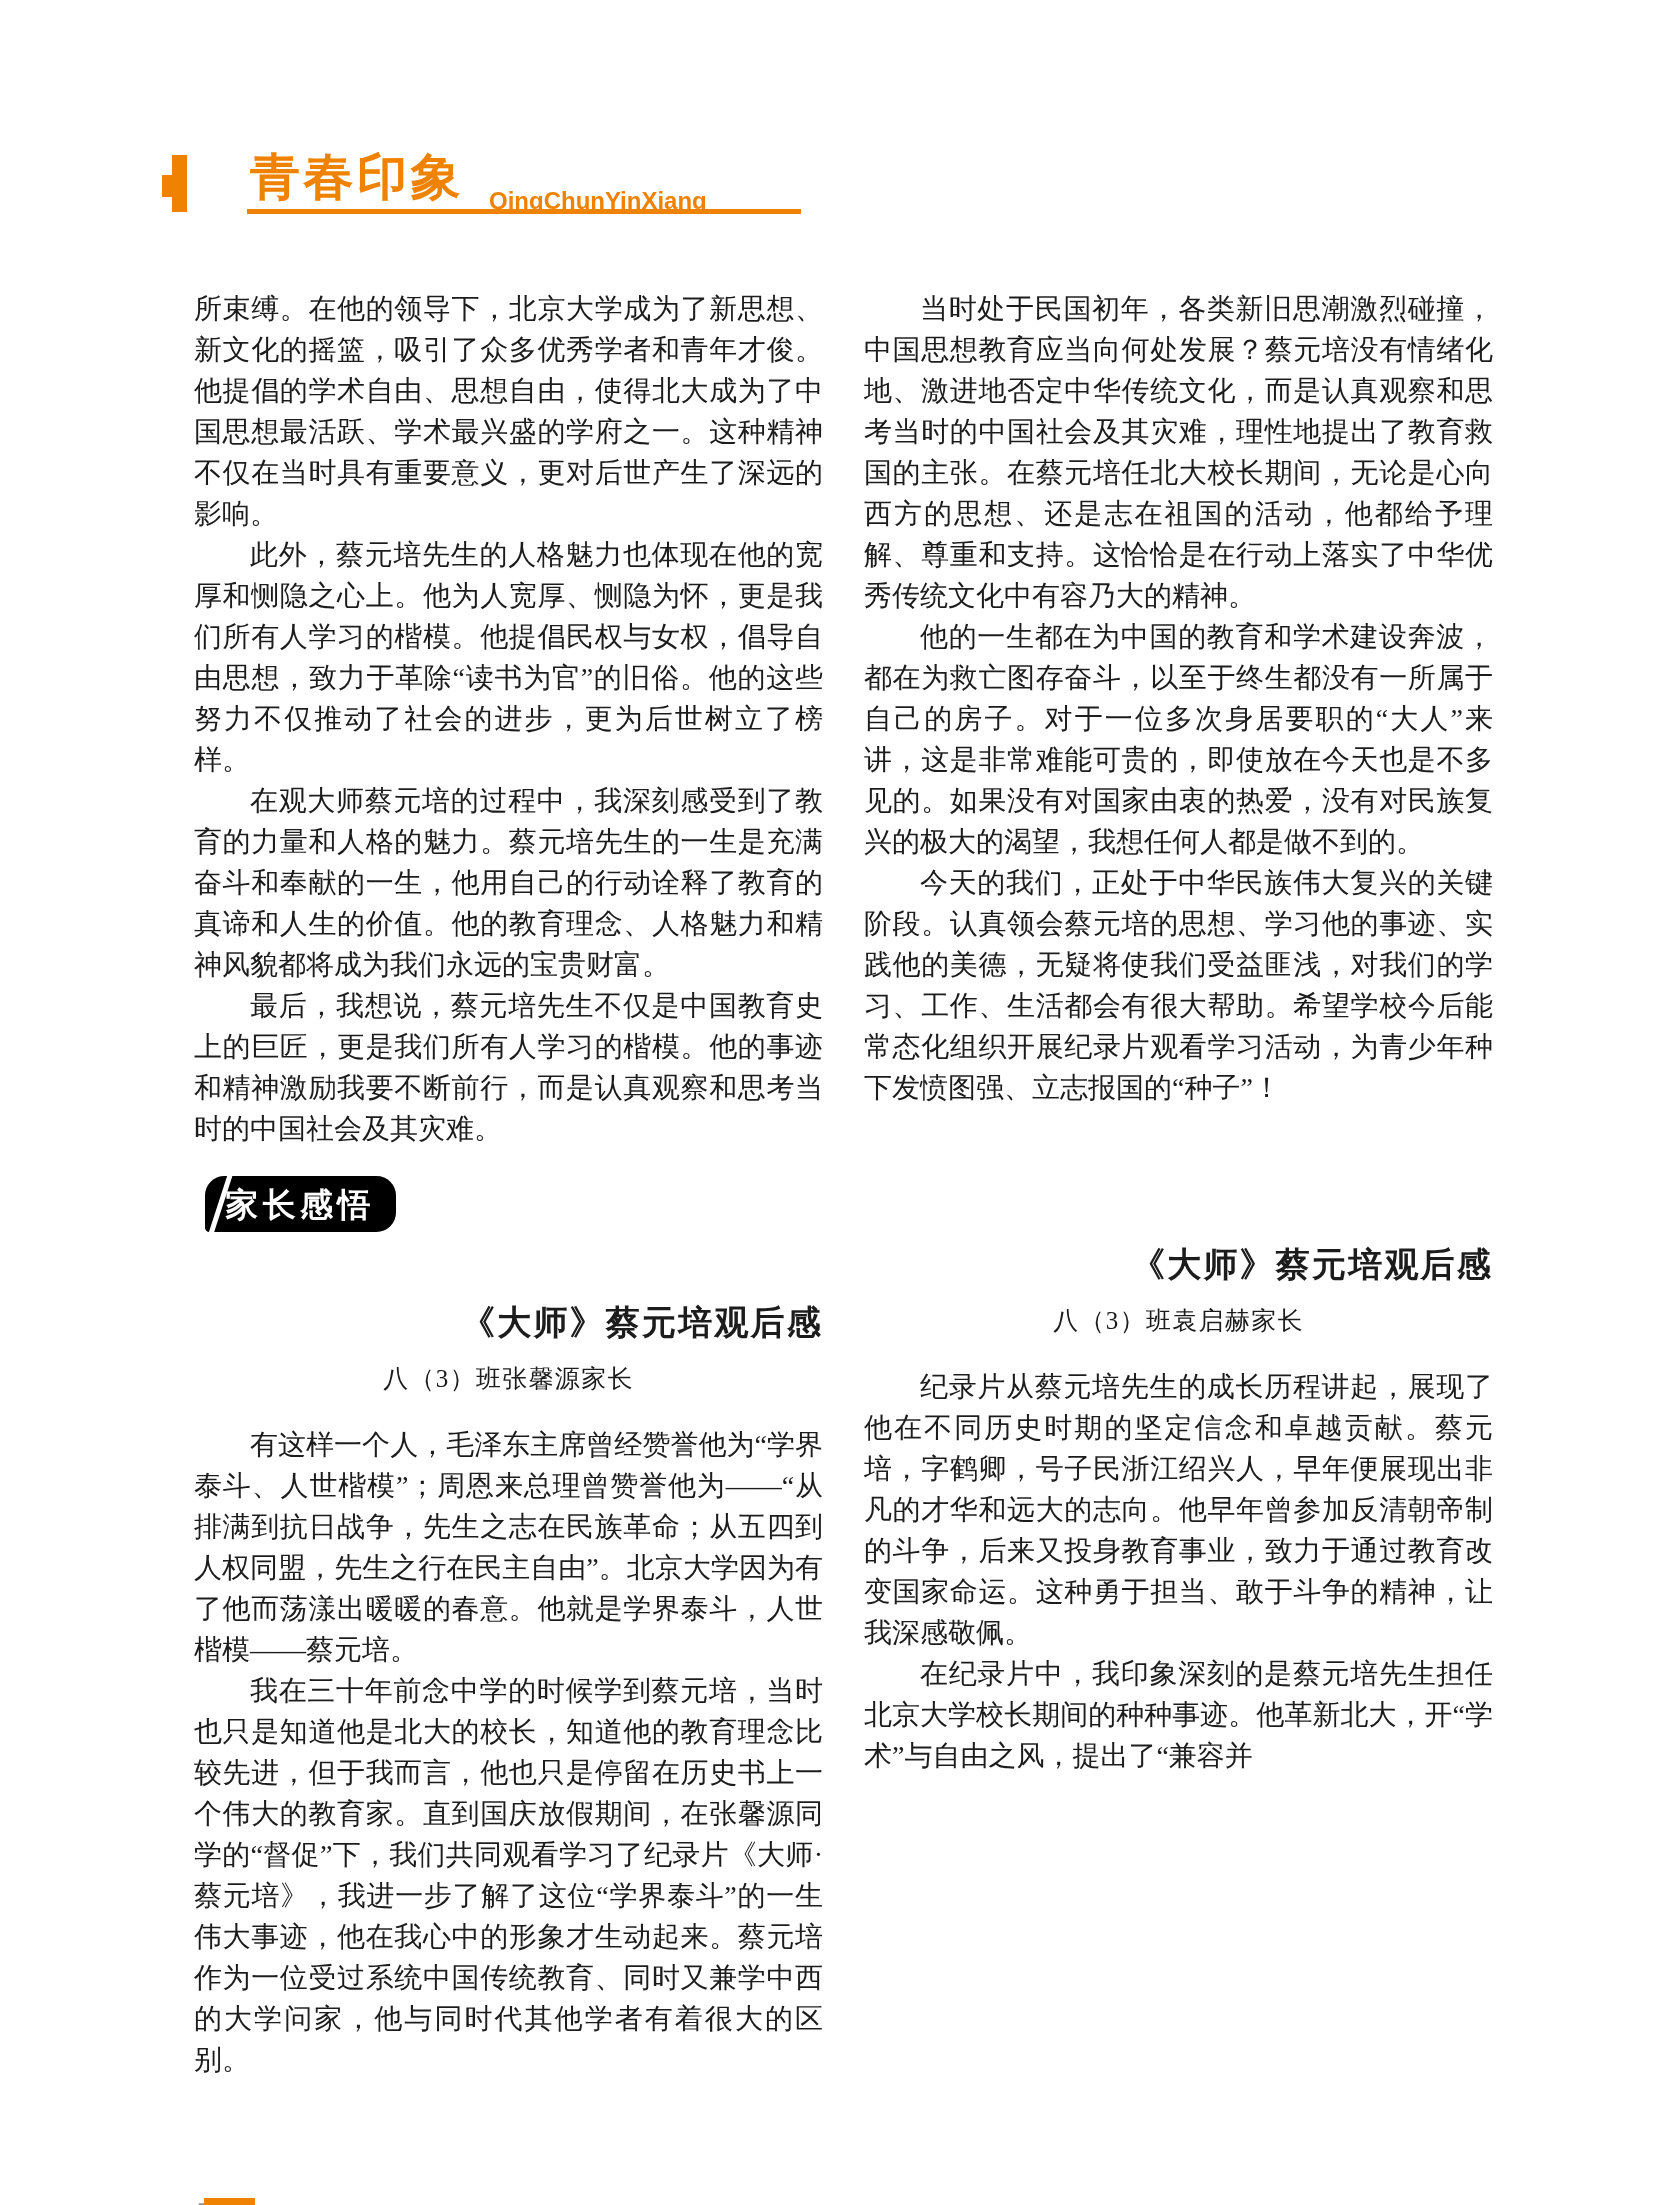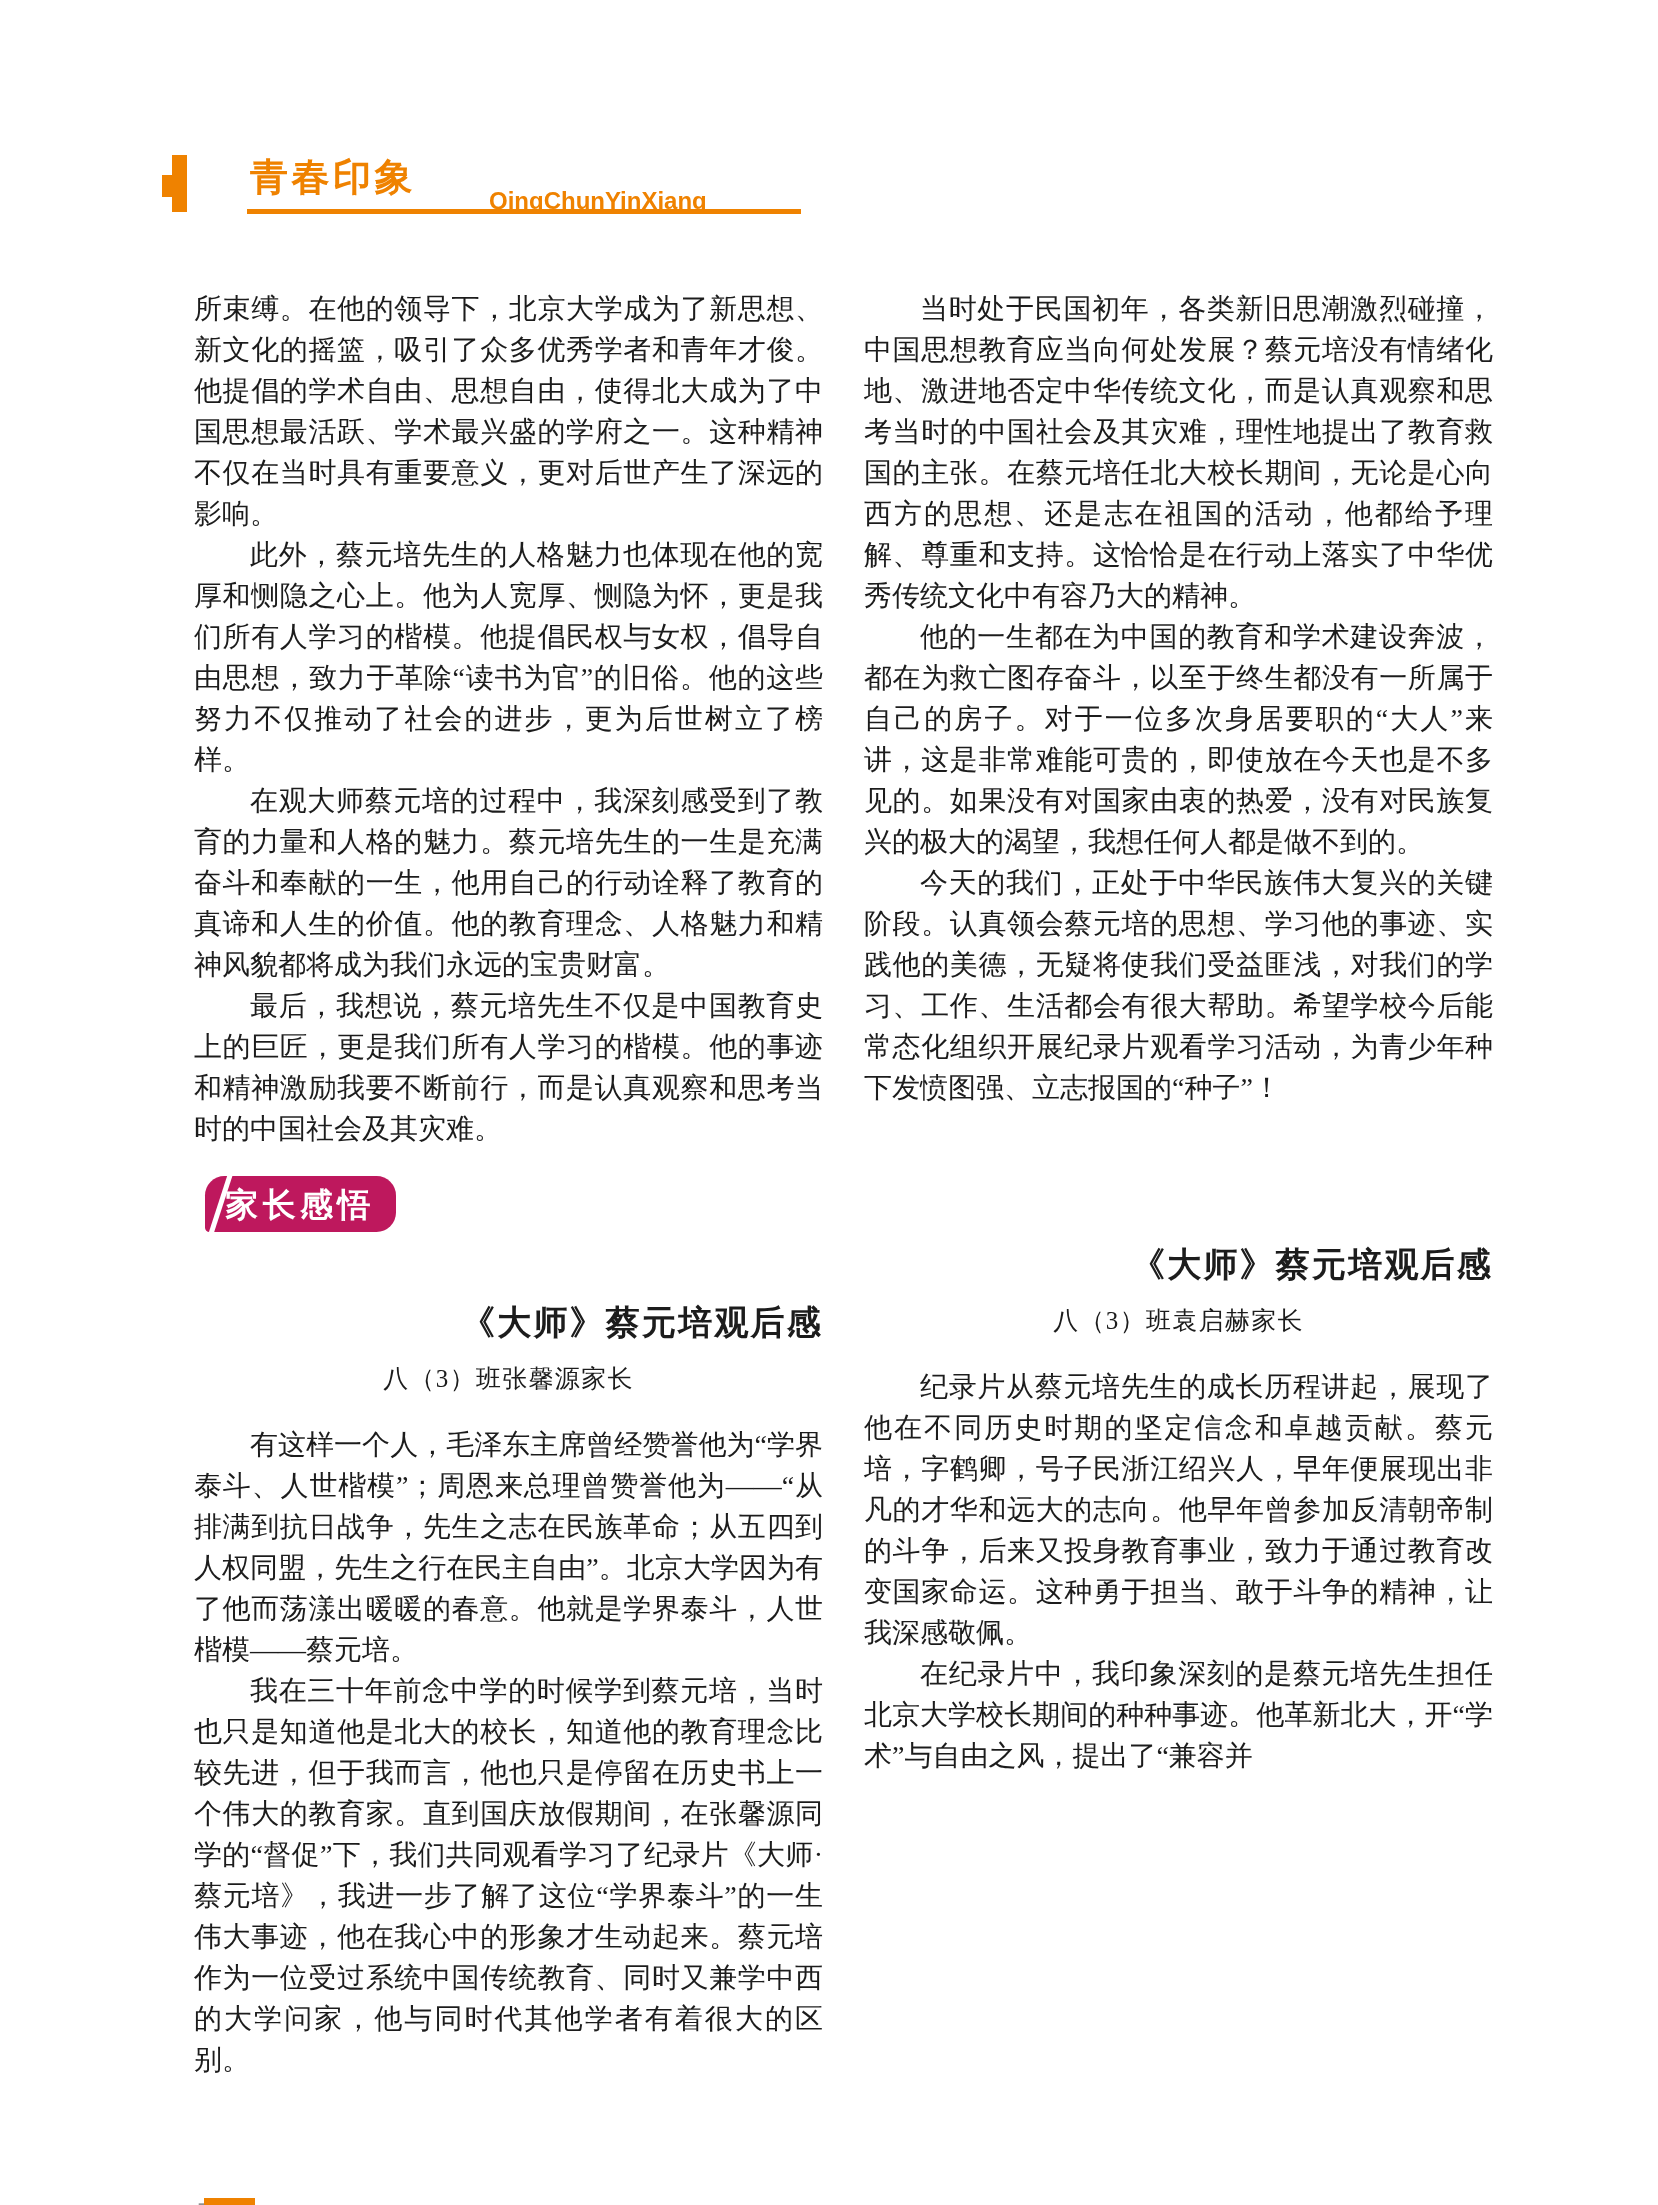--- a/index.html
+++ b/index.html
@@ -16,21 +16,21 @@
     font-family: "Liberation Serif", "DejaVu Serif", serif;
     overflow: hidden;
   }
 
   
   .logo-mark { position: absolute; left: 162px; top: 155px; width: 26.5px; height: 60px; }
   .logo-mark .sq1 { position: absolute; left: 9.7px; top: 0;  width: 15px; height: 57px; background: #EF8200; }
   .logo-mark .sq2 { position: absolute; left: 0;  top: 20px; width: 9.7px; height: 22px;  background: #EF8200; }
   .logo-text {
     position: absolute; left: 250px; top: 149px;
-    font-size: 38px; font-weight: bold; color: #EF8200;
+    font-size: 50px; font-weight: bold; color: #EF8200;
     letter-spacing: 3.5px; line-height: 57px;
   }
   .logo-pinyin {
     position: absolute; left: 489px; top: 187px;
     font-family: "Liberation Sans", "DejaVu Sans", sans-serif;
     font-size: 24px; font-weight: bold; color: #EF8200;
   }
   .logo-underline {
     position: absolute; left: 247px; top: 209px;
     width: 554px; height: 5.3px; background: #EF8200;
@@ -45,21 +45,21 @@
   .col-left  { left: 194px;  }
   .col-right { left: 864px; }
   .para { margin: 0; text-indent: 2em; }
   .para.noindent { text-indent: 0; }
 
   
   .badge {
     position: relative;
     margin: 26.5px 0 0 10.6px;
     width: 191px; height: 56px;
-    background: #be185d;
+    background: #000000;
     border-radius: 19.4px 19.4px 19.4px 4.4px;
     overflow: hidden;
   }
   .badge-slash {
     position: absolute; left: 13.2px; top: -10.6px;
     width: 5.3px; height: 79px;
     background: #ffffff;
     transform: rotate(18deg);
   }
   .badge-text {

